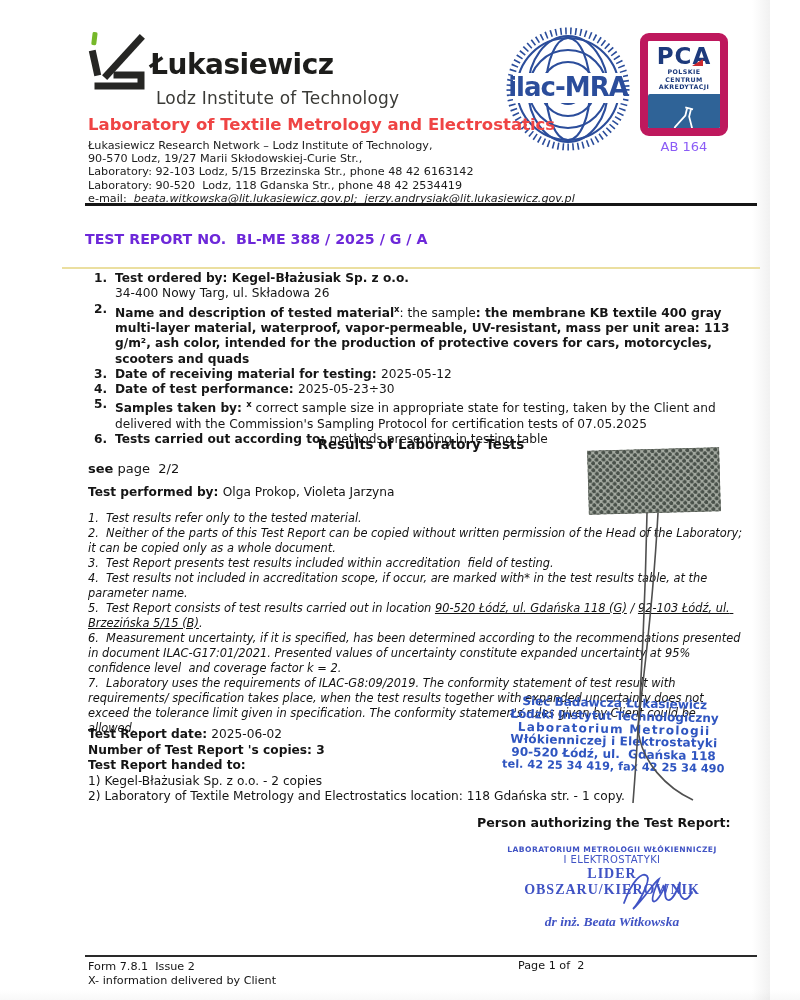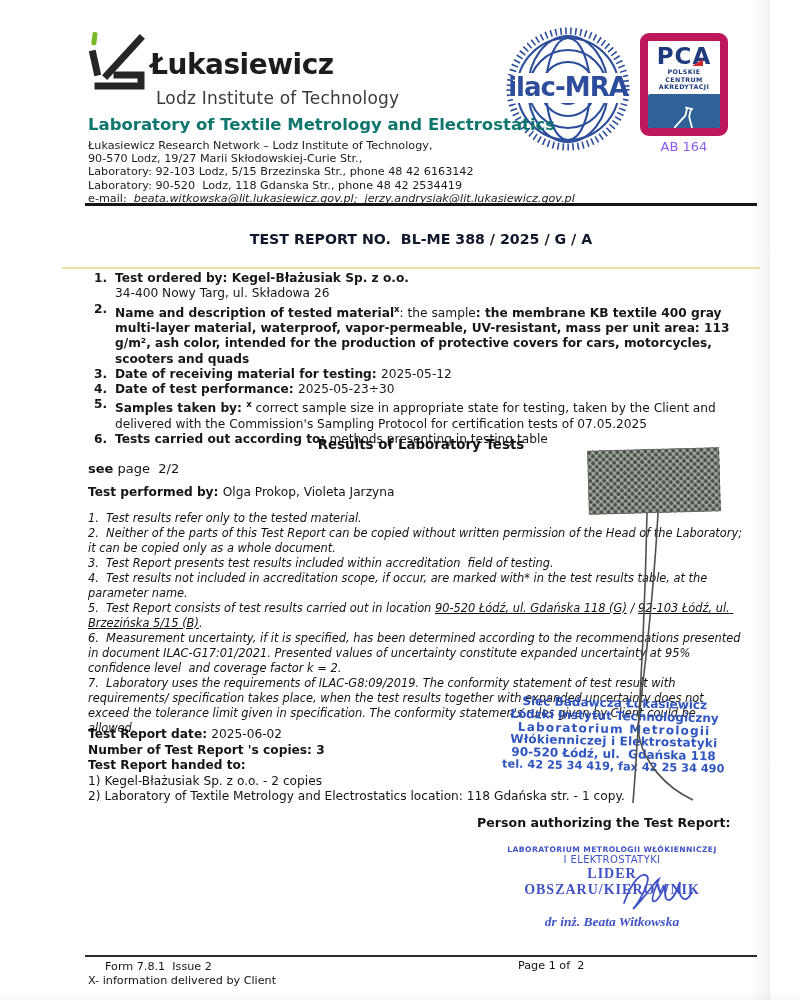--- a/index.html
+++ b/index.html
@@ -14,26 +14,26 @@
 
   
   .scan-edge-r { position:absolute; top:0; right:30px; width:18px; height:100%;
     background:linear-gradient(to right, rgba(120,120,120,0), rgba(120,120,120,0.10)); }
   .scan-edge-b { position:absolute; left:0; bottom:0; width:100%; height:10px;
     background:linear-gradient(to bottom, rgba(120,120,120,0), rgba(120,120,120,0.05)); }
 
   
   .brand { left:150px; top:48px; font-size:28px; font-weight:bold; color:#1d1d1b; letter-spacing:-0.5px; }
   .brand-sub { left:156px; top:88px; font-size:17px; color:#38383300; color:#3a3a36; letter-spacing:0.2px; }
-  .lab-name { left:88px; top:115px; font-size:16.5px; font-weight:bold; color:#0f766e; }
+  .lab-name { left:88px; top:115px; font-size:16.5px; font-weight:bold; color:#ef4444; }
   .addr { left:88px; top:139px; font-size:11.2px; line-height:13.2px; color:#1b1b1b; }
   .addr .em { font-style:italic; }
 
   .rule-1 { left:85px; top:203px; width:672px; height:3px; background:#151515; }
-  .title-row { left:85px; top:231px; width:672px; text-align:center; font-size:14.2px; font-weight:bold; color:#0f172a; }
+  .title-row { left:85px; top:231px; width:672px; font-size:14.2px; font-weight:bold; color:#6d28d9; }
   .yellow-line { left:62px; top:267px; width:698px; height:2px; background:#e7d98f; opacity:.85; }
 
   
   .ilac { left:506px; top:27px; }
   .pca { left:640px; top:33px; width:88px; height:103px; border:8px solid #be185d; border-radius:9px; background:#fff; overflow:hidden; }
   .pca-name { text-align:center; font-size:23px; font-weight:bold; color:#1d3a7c; line-height:24px; margin-top:3px; letter-spacing:1px; position:relative; }
   .pca-red { position:absolute; right:17px; bottom:2px; width:0; height:0; border-left:11px solid transparent; border-bottom:7px solid #cc2a30; }
   .pca-sub { text-align:center; font-size:6.3px; font-weight:bold; color:#1d3a7c; line-height:7.5px; letter-spacing:0.4px; }
   .pca-box { margin:3px auto 0; width:76px; height:56px; background:#2f6397; border-radius:2px;
     display:flex; flex-direction:column; align-items:center; justify-content:flex-end; }
@@ -81,21 +81,21 @@
   
   .stamp2 { left:498px; top:845px; width:228px; text-align:center; color:#4053c4; position:absolute; }
   .stamp2 .t1 { font-size:7.6px; font-weight:bold; letter-spacing:0.4px; line-height:9.5px; }
   .stamp2 .t2 { font-size:10px; font-weight:normal; letter-spacing:0.4px; line-height:9.5px; }
   .stamp2 .t3 { font-family:"Liberation Serif", serif; font-size:14px; font-weight:600; letter-spacing:1px; margin-top:2px; }
   .stamp2 .signer { font-family:"Liberation Serif", serif; font-style:italic; font-size:13.5px; margin-top:16px; font-weight:600; }
   .sig-svg { position:absolute; right:32px; top:24px; }
 
   
   .rule-2 { left:85px; top:955px; width:672px; height:2px; background:#2a2a2a; }
-  .footer-form { left:105px; top:960px; font-size:11.2px; }
+  .footer-form { left:88px; top:960px; font-size:11.2px; }
   .footer-page { left:518px; top:959px; font-size:11.2px; }
   .footer-note { left:88px; top:974px; font-size:11.2px; }
 </style>
 </head>
 <body>
 
 <div>
 
   <div class="scan-edge-r"></div>
   <div class="scan-edge-b"></div>

